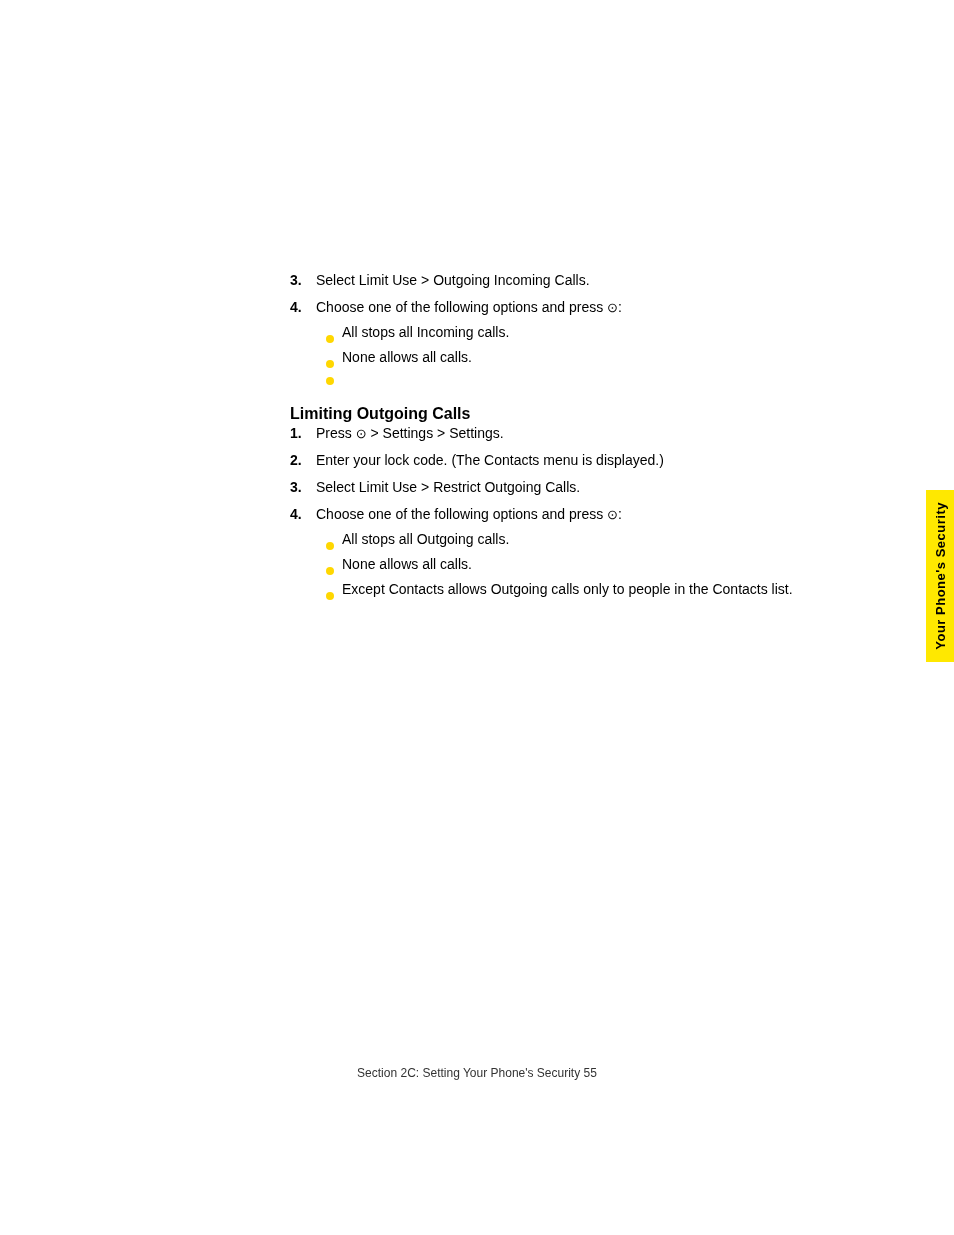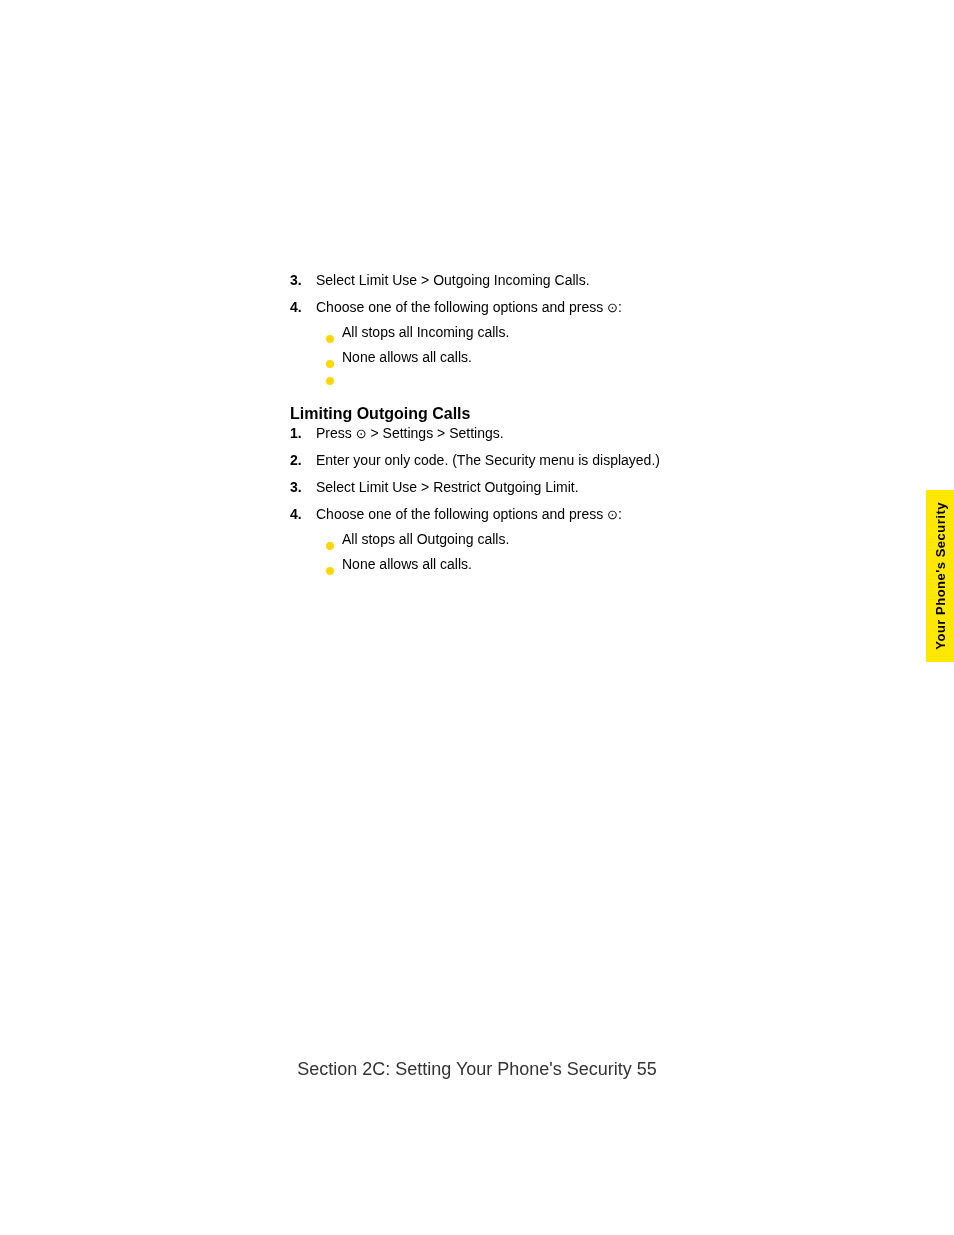--- a/index.html
+++ b/index.html
@@ -75,21 +75,21 @@
       font-weight: bold;
       margin-top: 16px;
     }
 
     .footer {
       position: absolute;
       bottom: 155px;
       left: 0;
       right: 0;
       text-align: center;
-      font-size: 18px;
+      font-size: 12px;
       color: #333;
     }
 
     .side-tab {
       position: absolute;
       right: 0;
       top: 490px;
       width: 28px;
       background: #FFE800;
       padding: 12px 6px;
@@ -158,43 +158,47 @@
     <li>
       <span class="step-number">1.</span>
       <span class="step-content">
         Press <span class="ok-icon"></span> &gt; <b>Settings</b> &gt; <b>Settings</b>.
       </span>
     </li>
 
     <li>
       <span class="step-number">2.</span>
       <span class="step-content">
-        Enter your only code. (The Security menu is displayed.)
+        Enter your lock code. (The Contacts menu is displayed.)
       </span>
     </li>
 
     <li>
       <span class="step-number">3.</span>
       <span class="step-content">
-        Select <b>Limit Use</b> &gt; <b>Restrict Outgoing Limit</b>.
+        Select <b>Limit Use</b> &gt; <b>Restrict Outgoing Calls</b>.
       </span>
     </li>
 
     <li>
       <span class="step-number">4.</span>
       <span class="step-content">
         Choose one of the following options and press <span class="ok-icon"></span>:
         <ul class="bullet-list">
           <li>
             <span class="bullet-dot"></span>
             <span><b>All</b> stops all <b>Outgoing</b> calls.</span>
           </li>
           <li>
             <span class="bullet-dot"></span>
             <span><b>None</b> allows all calls.</span>
+          </li>
+          <li>
+            <span class="bullet-dot"></span>
+            <span><b>Except Contacts</b> allows <b>Outgoing</b> calls only to people in the Contacts list.</span>
           </li>
         </ul>
       </span>
     </li>
   </ol>
 
 </div>
 
 <div class="side-tab">
   <span class="side-tab-text">Your Phone's Security</span>

